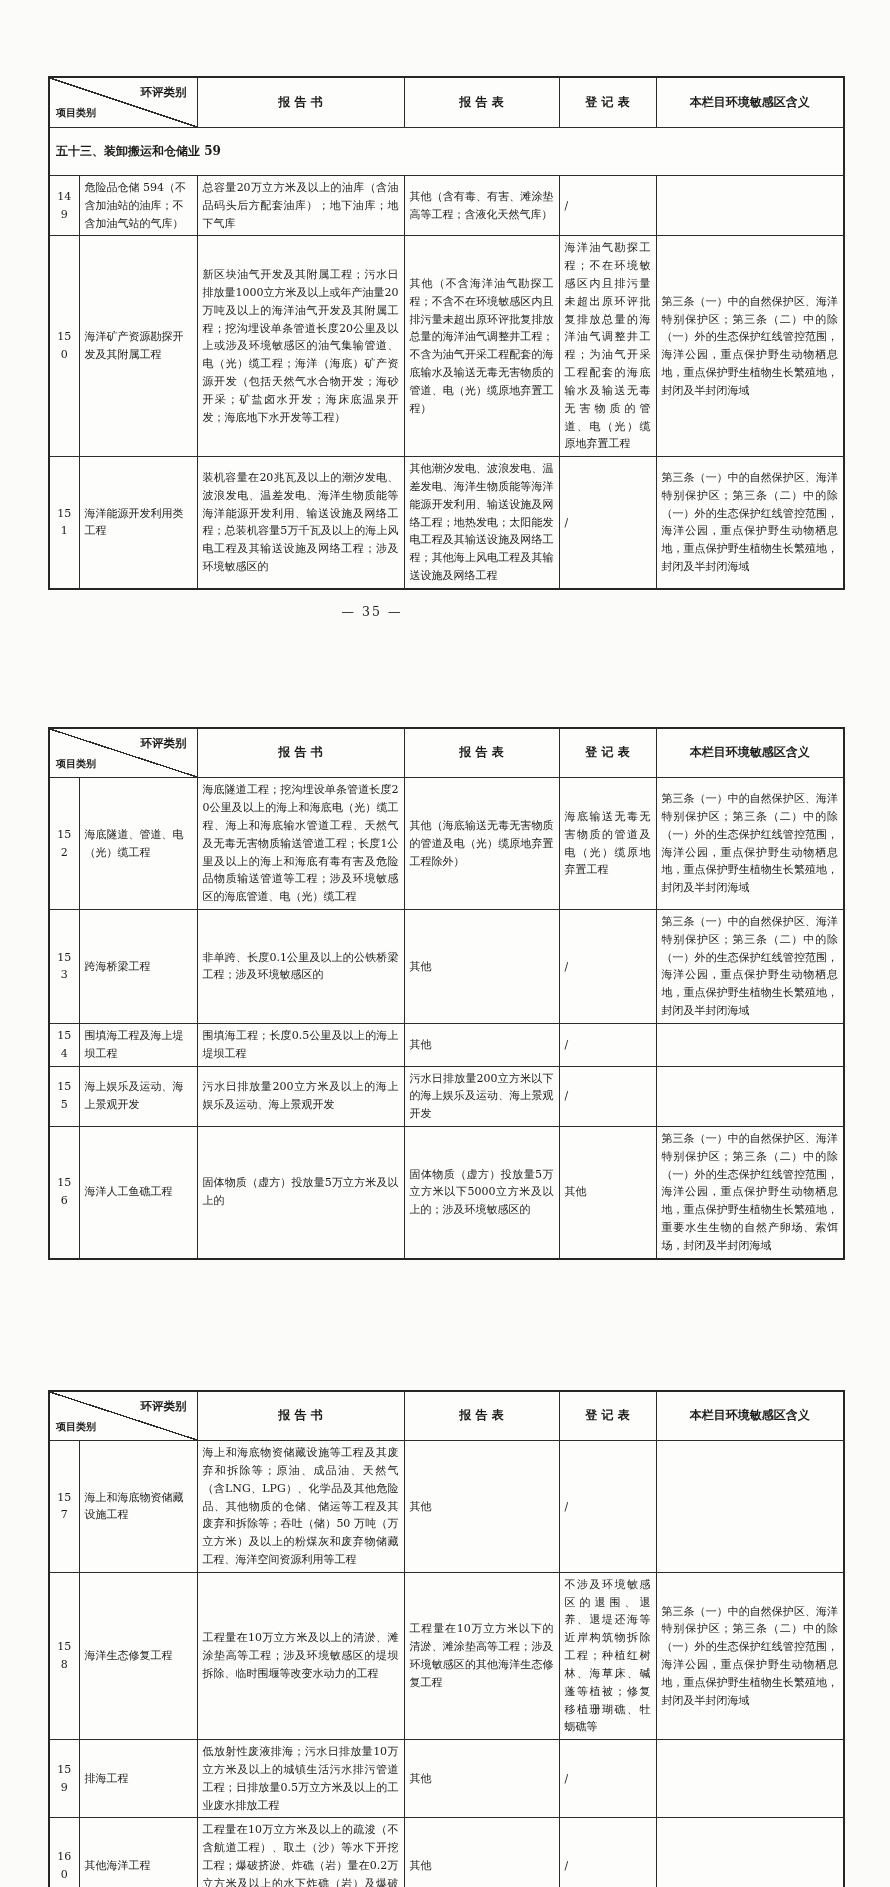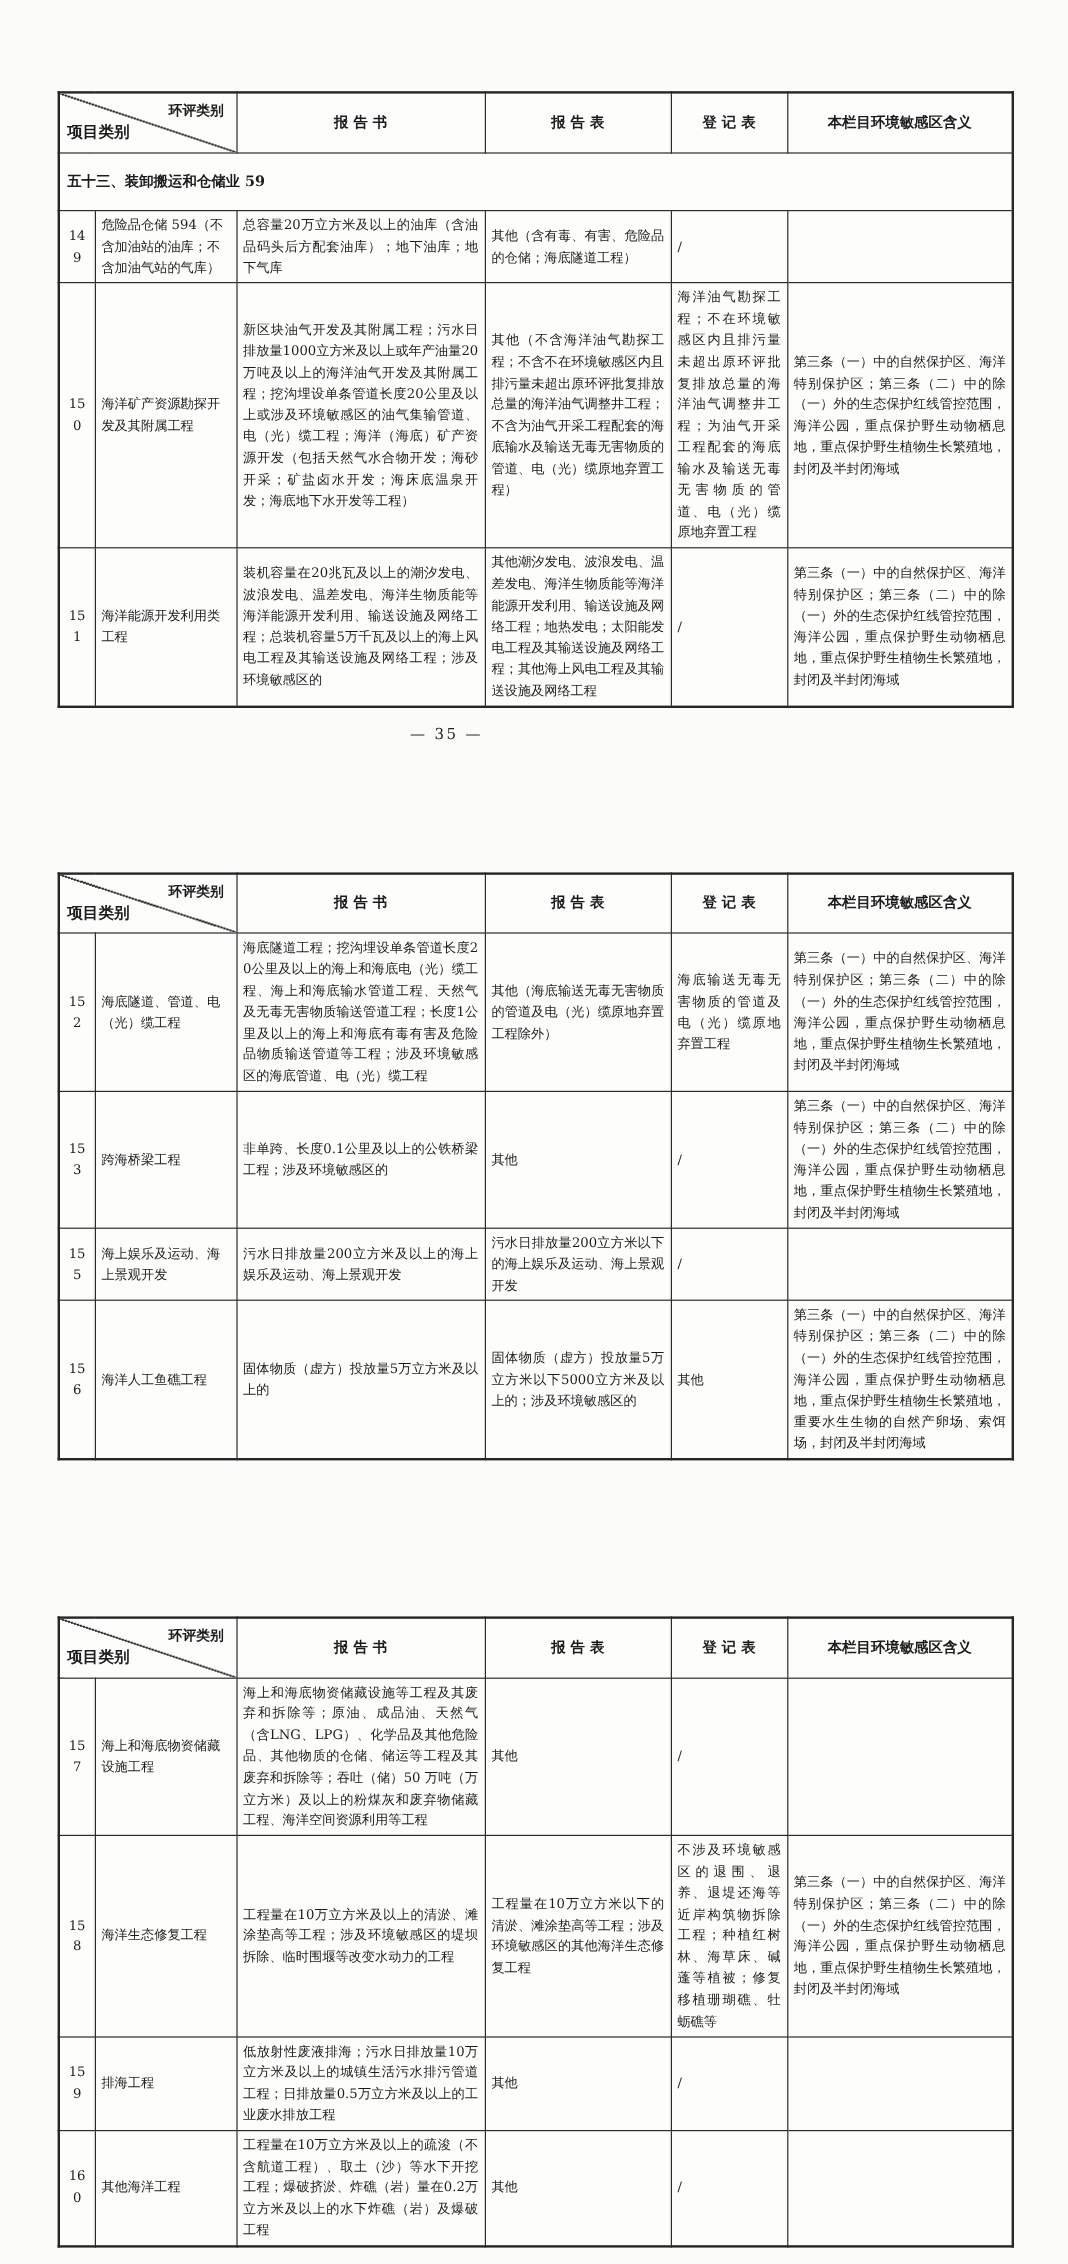--- a/index.html
+++ b/index.html
@@ -38,21 +38,21 @@
   }
   th.diag {
     position: relative;
     padding: 0;
     background-image: linear-gradient(to top right,
       transparent calc(50% - 0.7px), #2c2c2c calc(50% - 0.7px),
       #2c2c2c calc(50% + 0.7px), transparent calc(50% + 0.7px));
     text-decoration: underline;
   }
   .diag-top    { position: absolute; top: 5px;  right: 10px; font-size: 11.5px; font-weight: bold; }
-  .diag-bottom { position: absolute; bottom: 5px; left: 6px; font-size: 13px; font-weight: bold; margin-top: 40px; }
+  .diag-bottom { position: absolute; bottom: 5px; left: 6px; font-size: 10px; font-weight: bold; margin-top: 40px; }
   tr.section td {
     font-weight: bold;
     font-size: 12px;
     height: 21px;
     padding: 14px 6px;
     text-align: left;
   }
   td.c-no   { text-align: center; }
   td.c-cat  { text-align: left; }
   td.c-book, td.c-form, td.c-reg, td.c-meaning {
@@ -96,21 +96,21 @@
         <th>登 记 表</th>
         <th>本栏目环境敏感区含义</th>
       </tr>
       <tr class="section">
         <td colspan="6">五十三、装卸搬运和仓储业 59</td>
       </tr>
       <tr class="item">
         <td class="c-no">149</td>
         <td class="c-cat">危险品仓储 594（不含加油站的油库；不含加油气站的气库）</td>
         <td class="c-book">总容量20万立方米及以上的油库（含油品码头后方配套油库）；地下油库；地下气库</td>
-        <td class="c-form">其他（含有毒、有害、危险品的仓储；海底隧道工程）</td>
+        <td class="c-form">其他（含有毒、有害、滩涂垫高等工程；含液化天然气库）</td>
         <td class="c-reg">/</td>
         <td class="c-meaning"></td>
       </tr>
       <tr class="item">
         <td class="c-no">150</td>
         <td class="c-cat">海洋矿产资源勘探开发及其附属工程</td>
         <td class="c-book">新区块油气开发及其附属工程；污水日排放量1000立方米及以上或年产油量20万吨及以上的海洋油气开发及其附属工程；挖沟埋设单条管道长度20公里及以上或涉及环境敏感区的油气集输管道、电（光）缆工程；海洋（海底）矿产资源开发（包括天然气水合物开发；海砂开采；矿盐卤水开发；海床底温泉开发；海底地下水开发等工程）</td>
         <td class="c-form">其他（不含海洋油气勘探工程；不含不在环境敏感区内且排污量未超出原环评批复排放总量的海洋油气调整井工程；不含为油气开采工程配套的海底输水及输送无毒无害物质的管道、电（光）缆原地弃置工程）</td>
         <td class="c-reg">海洋油气勘探工程；不在环境敏感区内且排污量未超出原环评批复排放总量的海洋油气调整井工程；为油气开采工程配套的海底输水及输送无毒无害物质的管道、电（光）缆原地弃置工程</td>
         <td class="c-meaning">第三条（一）中的自然保护区、海洋特别保护区；第三条（二）中的除（一）外的生态保护红线管控范围，海洋公园，重点保护野生动物栖息地，重点保护野生植物生长繁殖地，封闭及半封闭海域</td>
@@ -161,20 +161,28 @@
       </tr>
       <tr class="item">
         <td class="c-no">153</td>
         <td class="c-cat">跨海桥梁工程</td>
         <td class="c-book">非单跨、长度0.1公里及以上的公铁桥梁工程；涉及环境敏感区的</td>
         <td class="c-form">其他</td>
         <td class="c-reg">/</td>
         <td class="c-meaning">第三条（一）中的自然保护区、海洋特别保护区；第三条（二）中的除（一）外的生态保护红线管控范围，海洋公园，重点保护野生动物栖息地，重点保护野生植物生长繁殖地，封闭及半封闭海域</td>
       </tr>
       <tr class="item">
+        <td class="c-no">154</td>
+        <td class="c-cat">围填海工程及海上堤坝工程</td>
+        <td class="c-book">围填海工程；长度0.5公里及以上的海上堤坝工程</td>
+        <td class="c-form">其他</td>
+        <td class="c-reg">/</td>
+        <td class="c-meaning"></td>
+      </tr>
+      <tr class="item">
         <td class="c-no">155</td>
         <td class="c-cat">海上娱乐及运动、海上景观开发</td>
         <td class="c-book">污水日排放量200立方米及以上的海上娱乐及运动、海上景观开发</td>
         <td class="c-form">污水日排放量200立方米以下的海上娱乐及运动、海上景观开发</td>
         <td class="c-reg">/</td>
         <td class="c-meaning"></td>
       </tr>
       <tr class="item">
         <td class="c-no">156</td>
         <td class="c-cat">海洋人工鱼礁工程</td>

